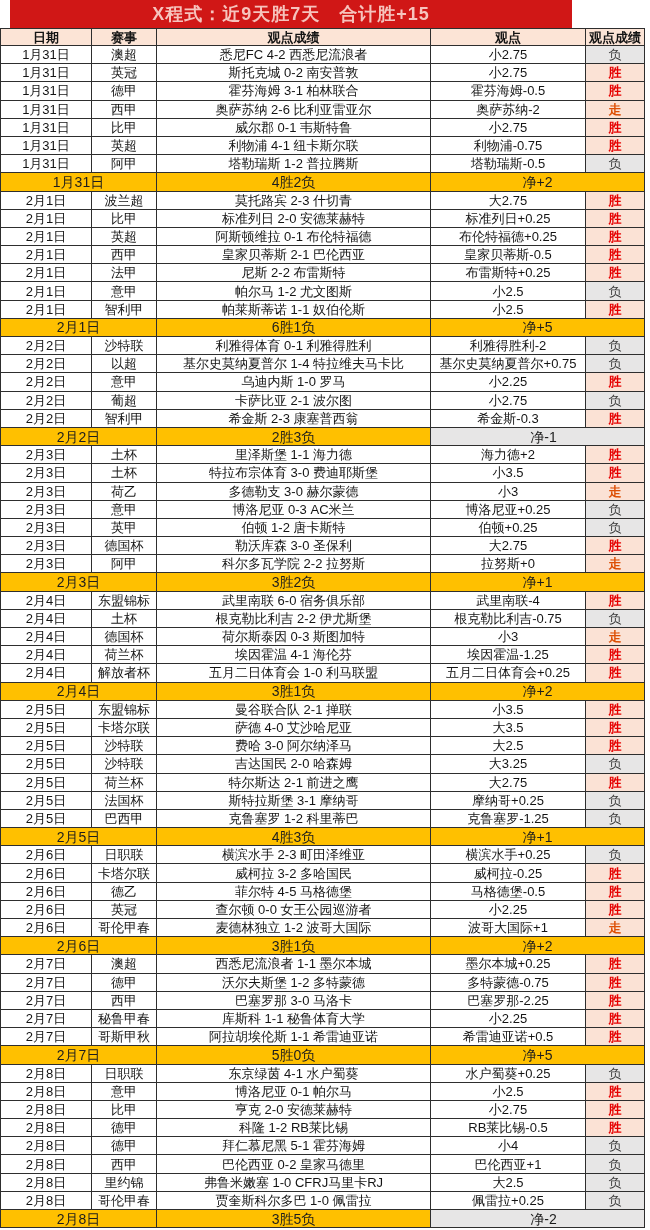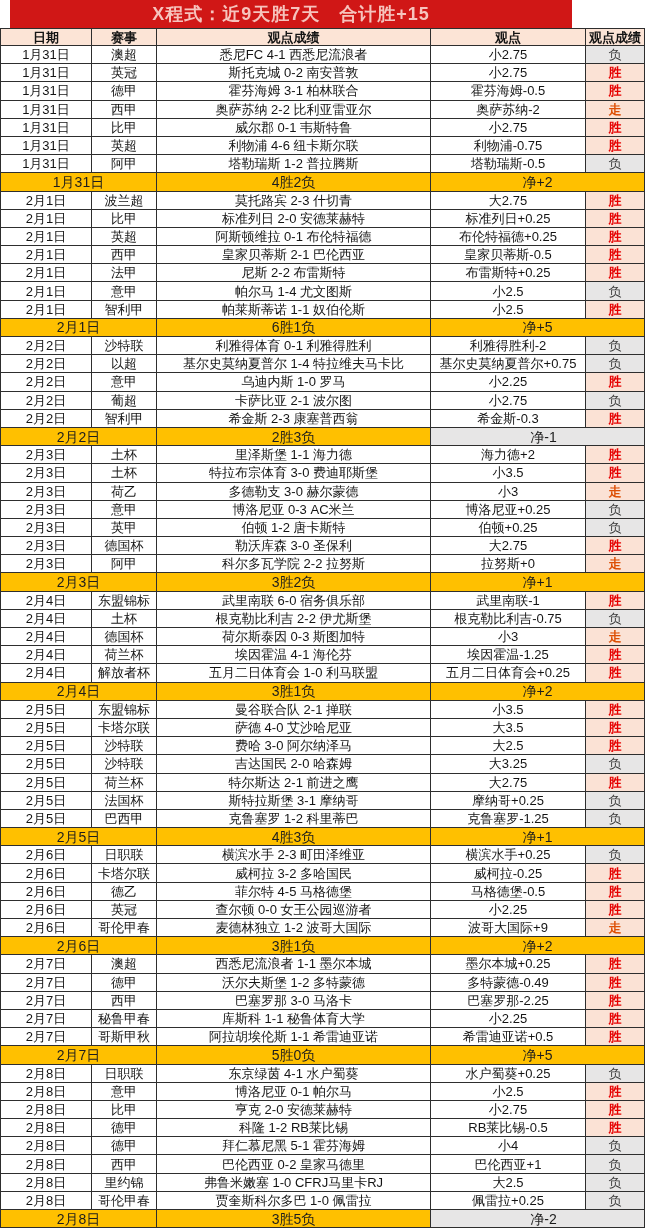--- a/index.html
+++ b/index.html
@@ -69,56 +69,56 @@
         <th>赛事</th>
         <th>观点成绩</th>
         <th>观点</th>
         <th>观点成绩</th>
       </tr>
     </thead>
     <tbody id="table-body">
         <tr class="match-row">
           <td class="c-date">1月31日</td>
           <td class="c-league">澳超</td>
-          <td class="c-match">悉尼FC 4-1 西悉尼流浪者</td>
+          <td class="c-match">悉尼FC 4-2 西悉尼流浪者</td>
           <td class="c-pick">小2.75</td>
           <td class="c-result res-lose">负</td>
         </tr>
         <tr class="match-row">
           <td class="c-date">1月31日</td>
           <td class="c-league">英冠</td>
           <td class="c-match">斯托克城 0-2 南安普敦</td>
           <td class="c-pick">小2.75</td>
           <td class="c-result res-win">胜</td>
         </tr>
         <tr class="match-row">
           <td class="c-date">1月31日</td>
           <td class="c-league">德甲</td>
           <td class="c-match">霍芬海姆 3-1 柏林联合</td>
           <td class="c-pick">霍芬海姆-0.5</td>
           <td class="c-result res-win">胜</td>
         </tr>
         <tr class="match-row">
           <td class="c-date">1月31日</td>
           <td class="c-league">西甲</td>
-          <td class="c-match">奥萨苏纳 2-2 比利亚雷亚尔</td>
+          <td class="c-match">奥萨苏纳 2-6 比利亚雷亚尔</td>
           <td class="c-pick">奥萨苏纳-2</td>
           <td class="c-result res-push">走</td>
         </tr>
         <tr class="match-row">
           <td class="c-date">1月31日</td>
           <td class="c-league">比甲</td>
           <td class="c-match">威尔郡 0-1 韦斯特鲁</td>
           <td class="c-pick">小2.75</td>
           <td class="c-result res-win">胜</td>
         </tr>
         <tr class="match-row">
           <td class="c-date">1月31日</td>
           <td class="c-league">英超</td>
-          <td class="c-match">利物浦 4-6 纽卡斯尔联</td>
+          <td class="c-match">利物浦 4-1 纽卡斯尔联</td>
           <td class="c-pick">利物浦-0.75</td>
           <td class="c-result res-win">胜</td>
         </tr>
         <tr class="match-row">
           <td class="c-date">1月31日</td>
           <td class="c-league">阿甲</td>
           <td class="c-match">塔勒瑞斯 1-2 普拉腾斯</td>
           <td class="c-pick">塔勒瑞斯-0.5</td>
           <td class="c-result res-lose">负</td>
         </tr>
@@ -158,21 +158,21 @@
         <tr class="match-row">
           <td class="c-date">2月1日</td>
           <td class="c-league">法甲</td>
           <td class="c-match">尼斯 2-2 布雷斯特</td>
           <td class="c-pick">布雷斯特+0.25</td>
           <td class="c-result res-win">胜</td>
         </tr>
         <tr class="match-row">
           <td class="c-date">2月1日</td>
           <td class="c-league">意甲</td>
-          <td class="c-match">帕尔马 1-4 尤文图斯</td>
+          <td class="c-match">帕尔马 1-2 尤文图斯</td>
           <td class="c-pick">小2.5</td>
           <td class="c-result res-lose">负</td>
         </tr>
         <tr class="match-row">
           <td class="c-date">2月1日</td>
           <td class="c-league">智利甲</td>
           <td class="c-match">帕莱斯蒂诺 1-1 奴伯伦斯</td>
           <td class="c-pick">小2.5</td>
           <td class="c-result res-win">胜</td>
         </tr>
@@ -272,21 +272,21 @@
         </tr>
         <tr class="summary-row">
           <td class="s-date" colspan="2">2月3日</td>
           <td class="s-record">3胜2负</td>
           <td class="s-net" colspan="2">净+1</td>
         </tr>
         <tr class="match-row">
           <td class="c-date">2月4日</td>
           <td class="c-league">东盟锦标</td>
           <td class="c-match">武里南联 6-0 宿务俱乐部</td>
-          <td class="c-pick">武里南联-1</td>
+          <td class="c-pick">武里南联-4</td>
           <td class="c-result res-win">胜</td>
         </tr>
         <tr class="match-row">
           <td class="c-date">2月4日</td>
           <td class="c-league">土杯</td>
           <td class="c-match">根克勒比利吉 2-2 伊尤斯堡</td>
           <td class="c-pick">根克勒比利吉-0.75</td>
           <td class="c-result res-lose">负</td>
         </tr>
         <tr class="match-row">
@@ -394,40 +394,40 @@
           <td class="c-date">2月6日</td>
           <td class="c-league">英冠</td>
           <td class="c-match">查尔顿 0-0 女王公园巡游者</td>
           <td class="c-pick">小2.25</td>
           <td class="c-result res-win">胜</td>
         </tr>
         <tr class="match-row">
           <td class="c-date">2月6日</td>
           <td class="c-league">哥伦甲春</td>
           <td class="c-match">麦德林独立 1-2 波哥大国际</td>
-          <td class="c-pick">波哥大国际+9</td>
+          <td class="c-pick">波哥大国际+1</td>
           <td class="c-result res-push">走</td>
         </tr>
         <tr class="summary-row">
           <td class="s-date" colspan="2">2月6日</td>
           <td class="s-record">3胜1负</td>
           <td class="s-net" colspan="2">净+2</td>
         </tr>
         <tr class="match-row">
           <td class="c-date">2月7日</td>
           <td class="c-league">澳超</td>
           <td class="c-match">西悉尼流浪者 1-1 墨尔本城</td>
           <td class="c-pick">墨尔本城+0.25</td>
           <td class="c-result res-win">胜</td>
         </tr>
         <tr class="match-row">
           <td class="c-date">2月7日</td>
           <td class="c-league">德甲</td>
           <td class="c-match">沃尔夫斯堡 1-2 多特蒙德</td>
-          <td class="c-pick">多特蒙德-0.49</td>
+          <td class="c-pick">多特蒙德-0.75</td>
           <td class="c-result res-win">胜</td>
         </tr>
         <tr class="match-row">
           <td class="c-date">2月7日</td>
           <td class="c-league">西甲</td>
           <td class="c-match">巴塞罗那 3-0 马洛卡</td>
           <td class="c-pick">巴塞罗那-2.25</td>
           <td class="c-result res-win">胜</td>
         </tr>
         <tr class="match-row">

